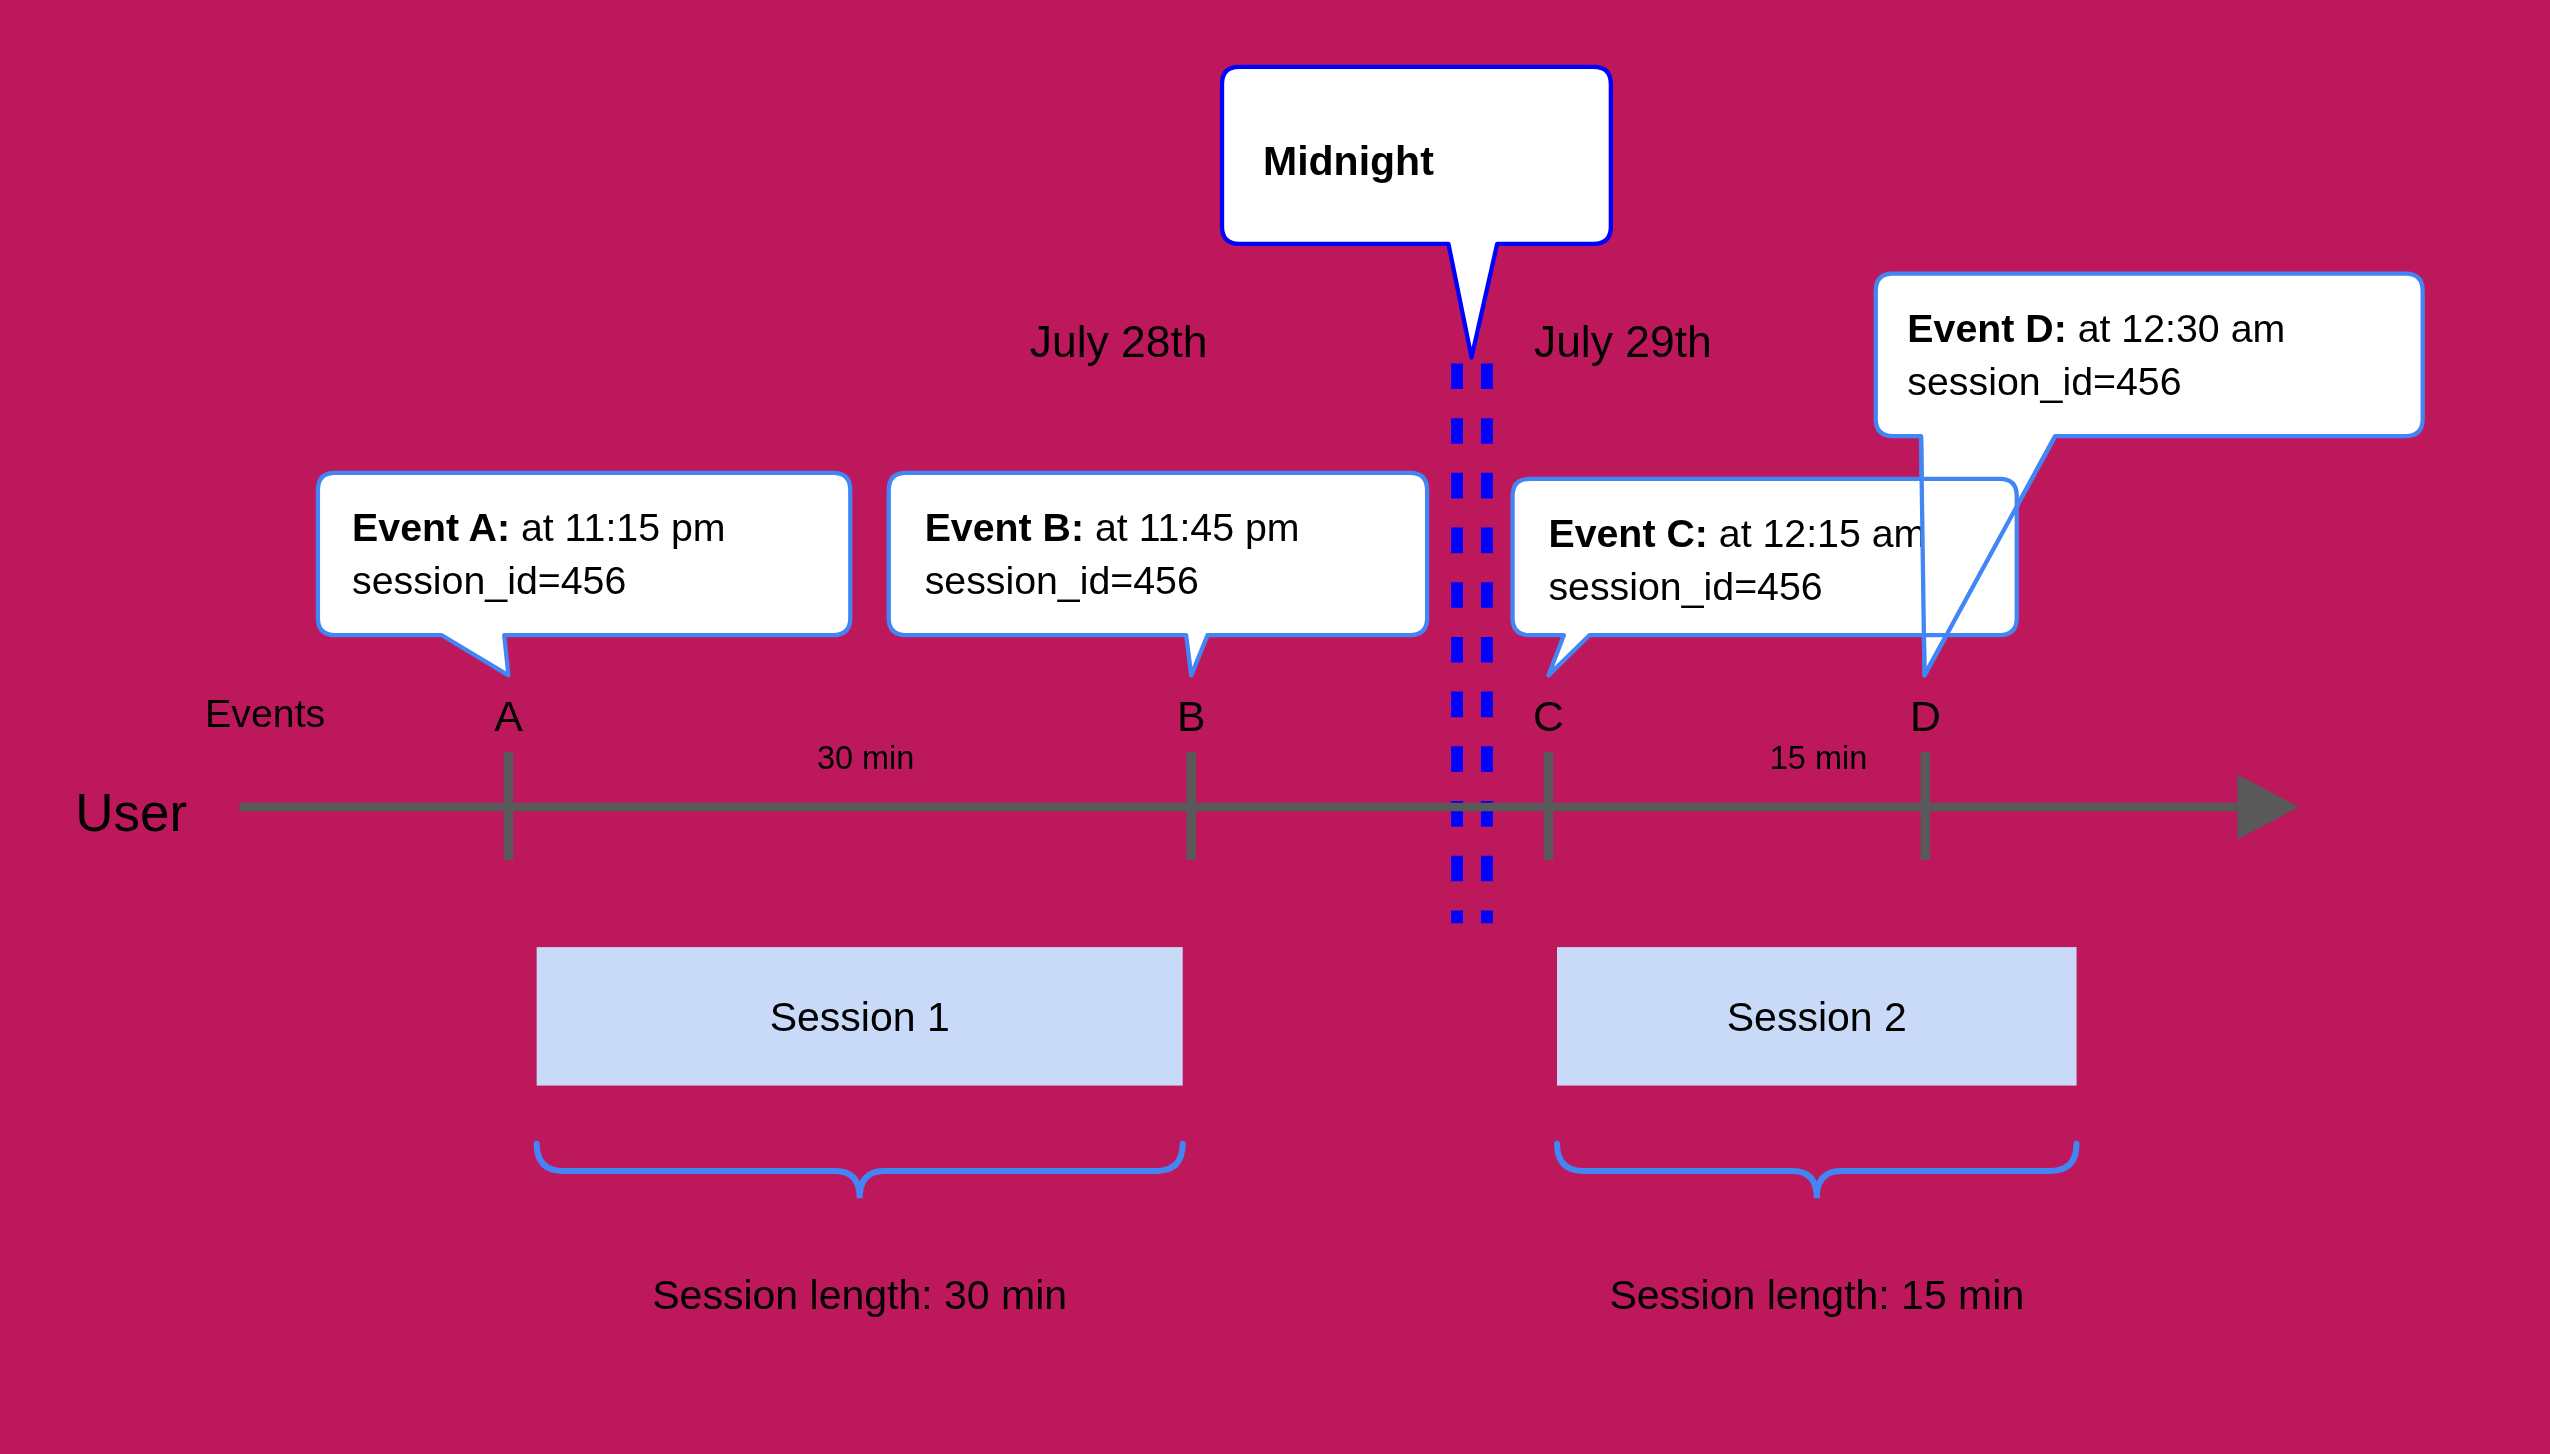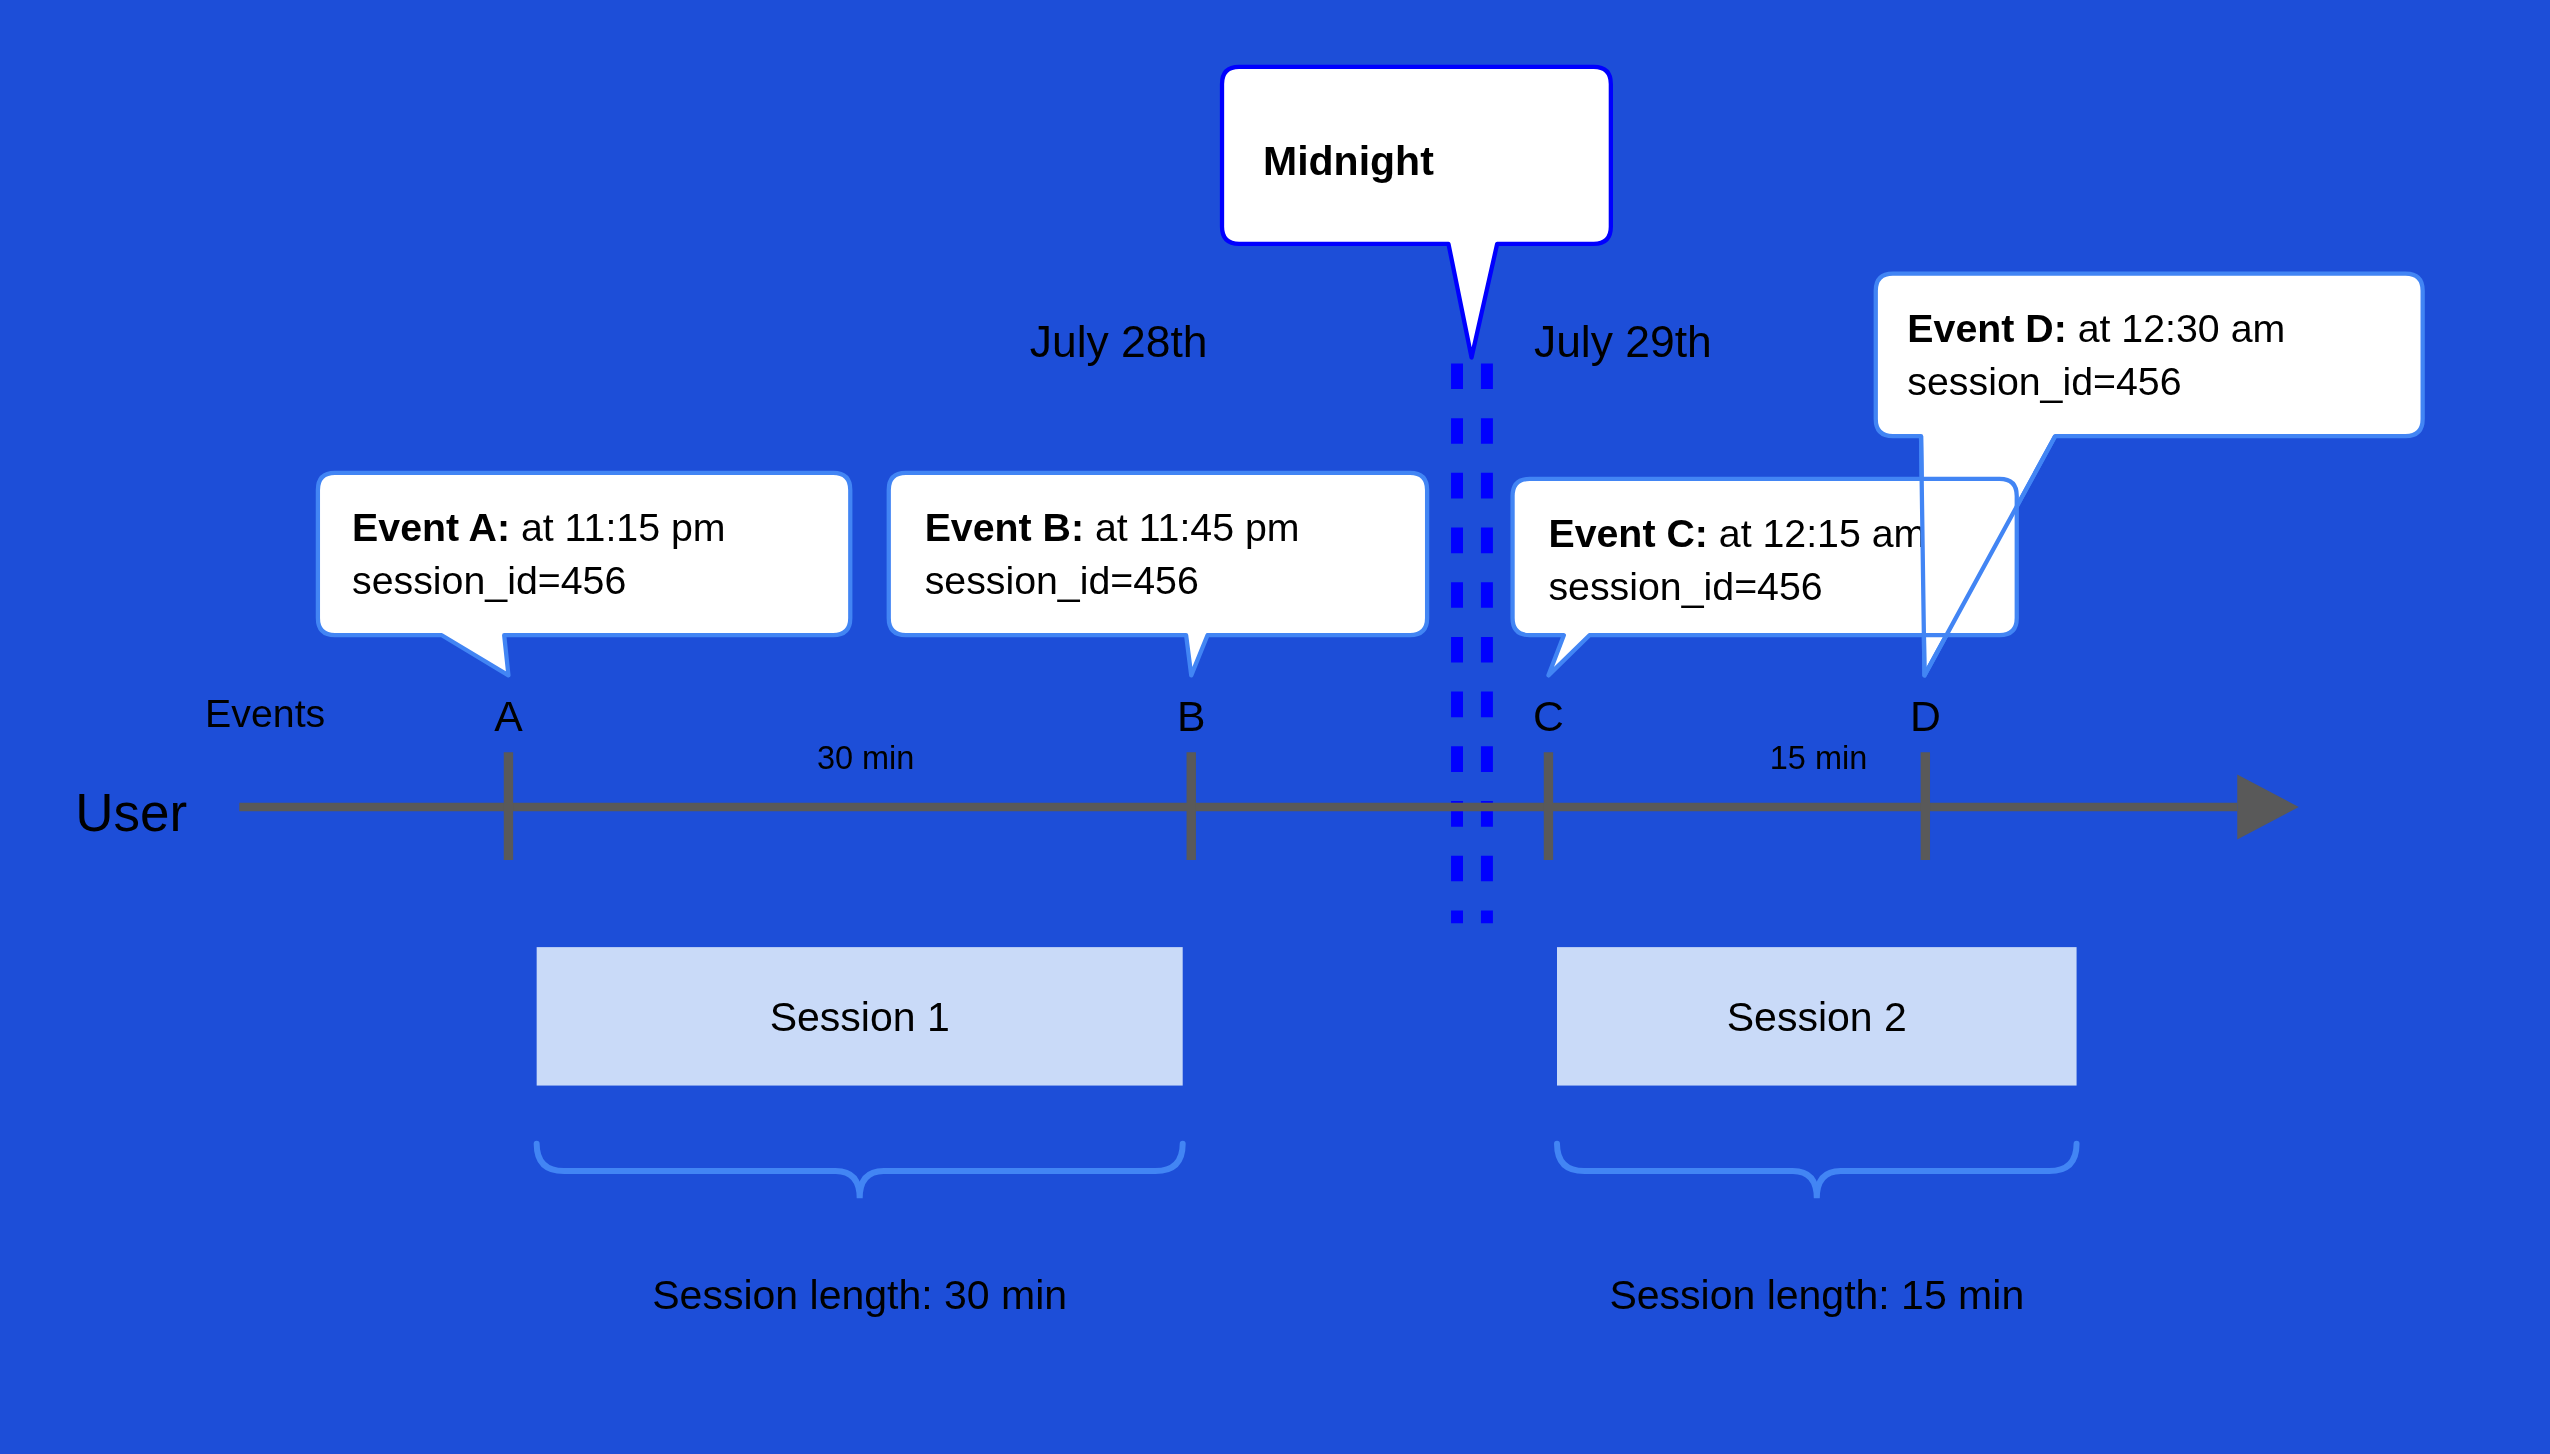--- a/index.html
+++ b/index.html
@@ -8,21 +8,21 @@
     background: #ffffff;
   }
   body {
     font-family: "Liberation Sans", sans-serif;
     color: #000000;
   }
   #stage {
     position: relative;
     width: 2550px;
     height: 1455px;
-    background: #1d4ed8;
+    background: #be185d;
     overflow: hidden;
   }
   #diagram-svg {
     position: absolute;
     left: 0;
     top: 0;
     width: 2550px;
     height: 1455px;
   }
   .svg-text {

